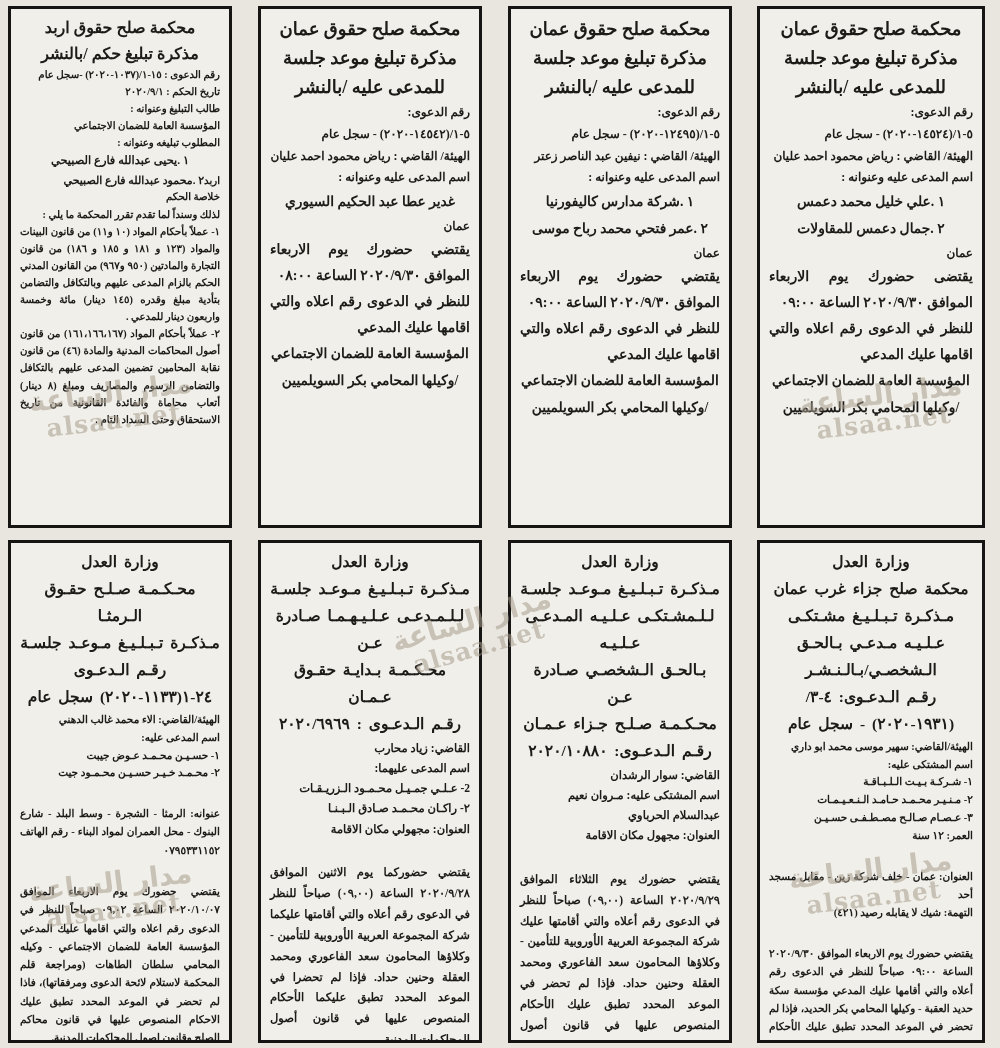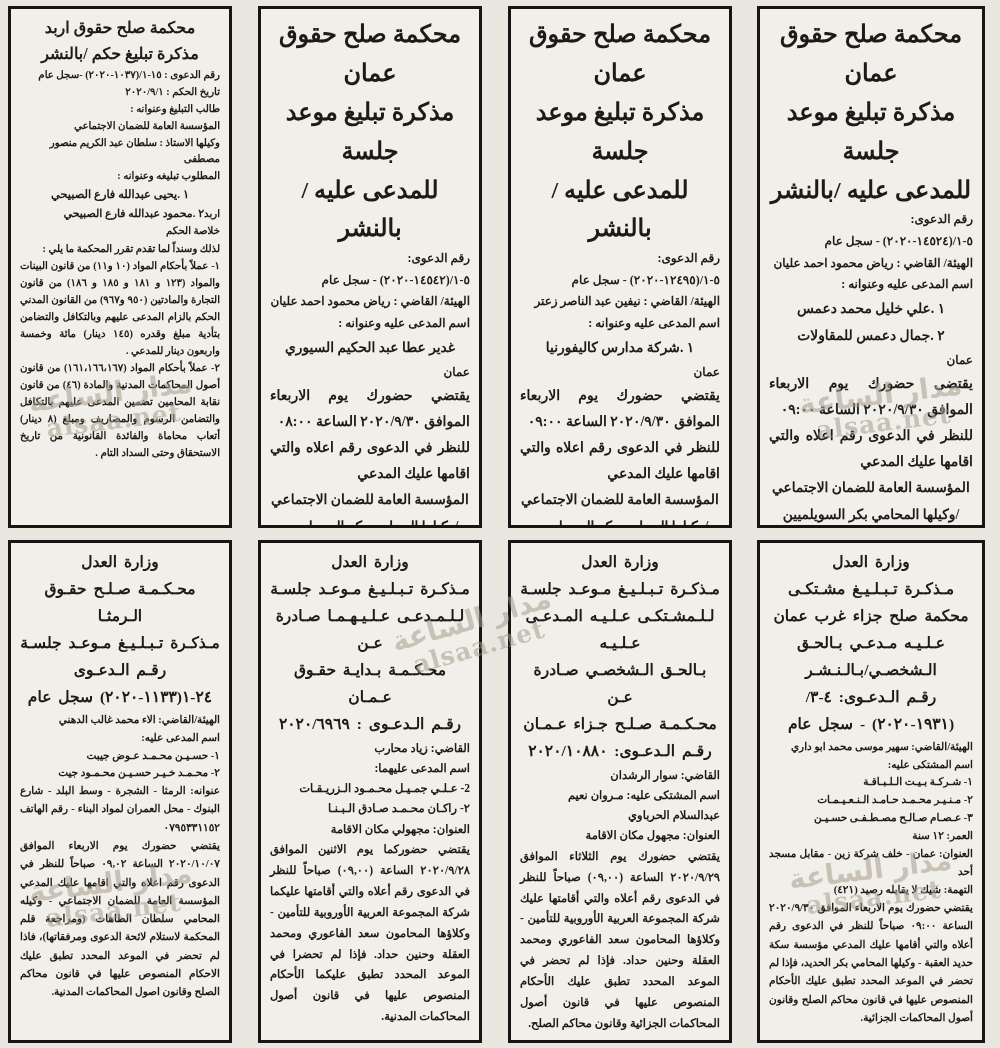--- a/index.html
+++ b/index.html
@@ -13,36 +13,36 @@
     font-family:"DejaVu Sans",sans-serif;
     direction:rtl;color:var(--ink);
   }
   .box{
     position:absolute;background:var(--box-bg);
     border:3px solid var(--border);
     padding:6px 9px;overflow:hidden;font-family:Liberation Serif, serif;
   }
   .ln{font-weight:bold;}
   
-  .h{text-align:center;font-size:24px;line-height:1.62;}
+  .h{text-align:center;font-size:18px;line-height:1.62;}
   .r{text-align:right;font-size:12px;line-height:1.8;}
   .c{text-align:center;font-size:13.8px;line-height:1.95;}
   .j{text-align:justify;font-size:14px;line-height:1.85;}
   .duo{display:flex;align-items:baseline;font-size:10.2px;line-height:1.7;}
   .duo .side{white-space:nowrap;}
   .duo .mid{flex:1;text-align:right;font-size:11px;}
   
   .f-sm .h{font-size:16px;line-height:1.62;}
   .f-sm .r{font-size:10.2px;line-height:1.66;}
   .f-sm .c{font-size:11.4px;line-height:1.68;}
   .f-sm .j{font-size:10.2px;line-height:1.67;}
   
   .f-wide .h{font-size:15.5px;line-height:1.74;word-spacing:3px;letter-spacing:.3px;}
   .f-wide .r{font-size:11.5px;line-height:1.76;letter-spacing:.2px;}
-  .f-wide .j{font-size:11.5px;line-height:1.82;letter-spacing:.2px;}
+  .f-wide .j{font-size:11.5px;line-height:1.82;letter-spacing:.2px;margin-top:23px;}
   .f-xs .r{font-size:10.5px;line-height:1.7;}
   .f-xs .j{font-size:10.5px;line-height:1.74;}
   
   .wm{
     position:absolute;display:flex;flex-direction:column;align-items:center;
     color:var(--wm);opacity:.55;font-weight:bold;pointer-events:none;z-index:6;
     white-space:nowrap;
   }
   .wm-brand{font-size:28px;line-height:1.05;}
   .wm-site{font-size:25px;line-height:1.1;letter-spacing:1px;font-family:"DejaVu Serif",serif;}
@@ -50,21 +50,20 @@
 </head>
 <body>
 
 <section class="box f-sm" style="left:8px;top:6px;width:224px;height:522px;">
     <div class="ln h">محكمة صلح حقوق اربد</div>
     <div class="ln h">مذكرة تبليغ حكم /بالنشر</div>
     <div class="ln r">رقم الدعوى : ١٥-١/(١٠٣٧-٢٠٢٠) -سجل عام</div>
     <div class="ln r">تاريخ الحكم : ٢٠٢٠/٩/١</div>
     <div class="ln r">طالب التبليغ وعنوانه :</div>
     <div class="ln r">المؤسسة العامة للضمان الاجتماعي</div>
-    <div class="ln r">وكيلها الاستاذ : سلطان عبد الكريم منصور مصطفى</div>
     <div class="ln r">المطلوب تبليغه وعنوانه :</div>
     <div class="ln c">١ .يحيى عبدالله فارع الصبيحي</div>
     <div class="ln duo">
       <span class="side">اربد</span>
       <span class="mid">٢ .محمود عبدالله فارع الصبيحي</span>
     </div>
     <div class="ln r">خلاصة الحكم</div>
     <div class="ln j">لذلك وسنداً لما تقدم تقرر المحكمة ما يلي :</div>
     <div class="ln j">١- عملاً بأحكام المواد (١٠ و١١) من قانون البينات والمواد (١٢٣ و ١٨١ و ١٨٥ و ١٨٦) من قانون التجارة والمادتين (٩٥٠ و٩٦٧) من القانون المدني الحكم بالزام المدعى عليهم وبالتكافل والتضامن بتأدية مبلغ وقدره (١٤٥ دينار) مائة وخمسة واربعون دينار للمدعي .</div>
     <div class="ln j">٢- عملاً بأحكام المواد (١٦١،١٦٦،١٦٧) من قانون أصول المحاكمات المدنية والمادة (٤٦) من قانون نقابة المحامين تضمين المدعى عليهم بالتكافل والتضامن الرسوم والمصاريف ومبلغ (٨ دينار) أتعاب محاماة والفائدة القانونية من تاريخ الاستحقاق وحتى السداد التام .</div>
@@ -86,20 +85,21 @@
   </section>
 <section class="box" style="left:508px;top:6px;width:224px;height:522px;">
     <div class="ln h">محكمة صلح حقوق عمان</div>
     <div class="ln h">مذكرة تبليغ موعد جلسة</div>
     <div class="ln h">للمدعى عليه /بالنشر</div>
     <div class="ln r">رقم الدعوى:</div>
     <div class="ln r">٥-١/(١٢٤٩٥-٢٠٢٠) - سجل عام</div>
     <div class="ln r">الهيئة/ القاضي : نيفين عبد الناصر زعتر</div>
     <div class="ln r">اسم المدعى عليه وعنوانه :</div>
     <div class="ln c">١ .شركة مدارس كاليفورنيا</div>
+    <div class="ln c">٢ .عمر فتحي محمد رباح موسى</div>
     <div class="ln r">عمان</div>
     <div class="ln j">يقتضي حضورك يوم الاربعاء الموافق ٢٠٢٠/٩/٣٠ الساعة ٠٩:٠٠</div>
     <div class="ln j">للنظر في الدعوى رقم اعلاه والتي اقامها عليك المدعي</div>
     <div class="ln c">المؤسسة العامة للضمان الاجتماعي</div>
     <div class="ln c">/وكيلها المحامي بكر السويلميين</div>
   </section>
 <section class="box" style="left:757px;top:6px;width:228px;height:522px;">
     <div class="ln h">محكمة صلح حقوق عمان</div>
     <div class="ln h">مذكرة تبليغ موعد جلسة</div>
     <div class="ln h">للمدعى عليه /بالنشر</div>
@@ -148,22 +148,22 @@
     <div class="ln h">بـالحـق الـشخصـي صـادرة عـن</div>
     <div class="ln h">محـكـمـة صـلـح جـزاء عـمـان</div>
     <div class="ln h">رقـم الـدعـوى: ٢٠٢٠/١٠٨٨٠</div>
     <div class="ln r">القاضي: سوار الرشدان</div>
     <div class="ln r">اسم المشتكى عليه: مـروان نعيم عبدالسلام الحرباوي</div>
     <div class="ln r">العنوان: مجهول مكان الاقامة</div>
     <div class="ln j">يقتضي حضورك يوم الثلاثاء الموافق ٢٠٢٠/٩/٢٩ الساعة (٠٩,٠٠) صباحاً للنظر في الدعوى رقم أعلاه والتي أقامتها عليك شركة المجموعة العربية الأوروبية للتأمين - وكلاؤها المحامون سعد الفاعوري ومحمد العقلة وحنين حداد. فإذا لم تحضر في الموعد المحدد تطبق عليك الأحكام المنصوص عليها في قانون أصول المحاكمات الجزائية وقانون محاكم الصلح.</div>
   </section>
 <section class="box f-wide f-xs" style="left:757px;top:540px;width:228px;height:503px;">
     <div class="ln h">وزارة العدل</div>
+    <div class="ln h">محكمة صلح جزاء غرب عمان</div>
     <div class="ln h">مـذكـرة تـبـلـيـغ مشـتكـى</div>
-    <div class="ln h">محكمة صلح جزاء غرب عمان</div>
     <div class="ln h">عـلـيـه مـدعـي بـالحـق</div>
     <div class="ln h">الـشخصـي/بـالـنـشـر</div>
     <div class="ln h">رقـم الـدعـوى: ٤-٣/</div>
     <div class="ln h">(١٩٣١-٢٠٢٠) - سجل عام</div>
     <div class="ln r">الهيئة/القاضي: سهير موسى محمد ابو داري</div>
     <div class="ln r">اسم المشتكى عليه:</div>
     <div class="ln r">١- شـركـة بـيـت الـلـبـاقـة</div>
     <div class="ln r">٢- مـنـيـر محـمـد حـامـد الـنـعـيـمـات</div>
     <div class="ln r">٣- عـصـام صـالـح مصـطـفـى حسـيـن</div>
     <div class="ln r">العمر: ١٢ سنة</div>

